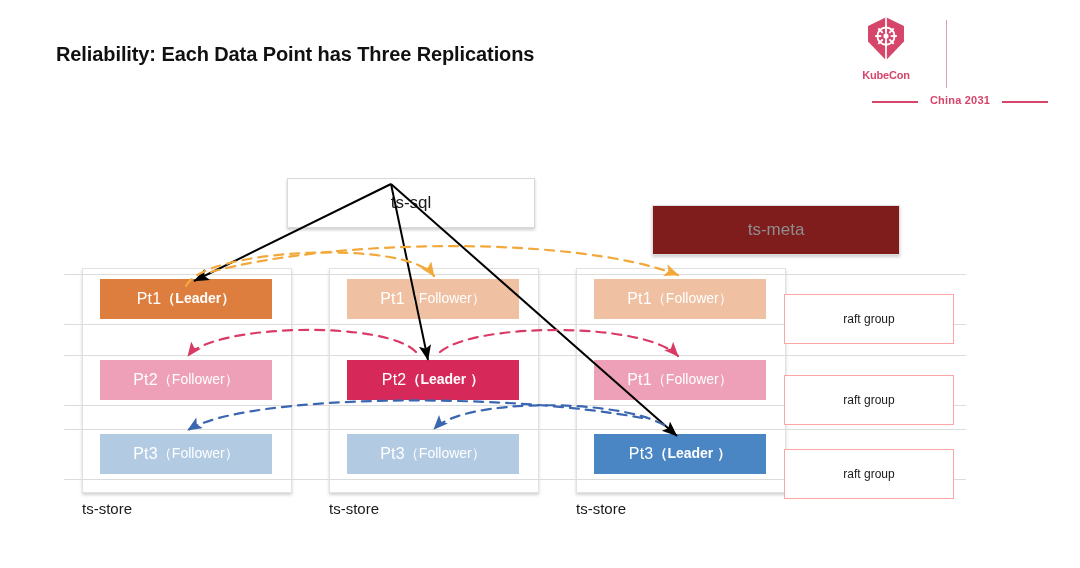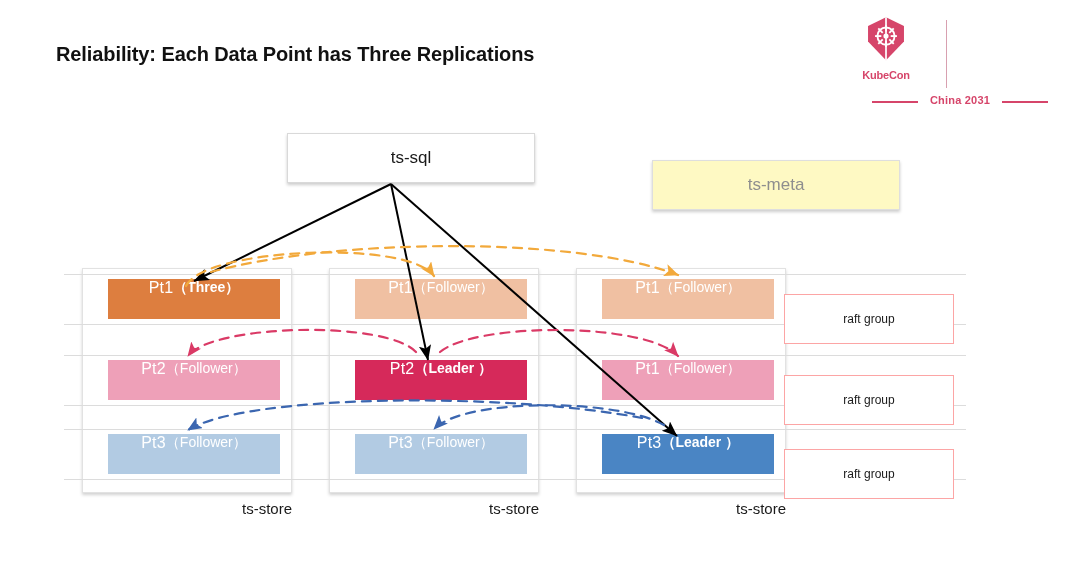--- a/index.html
+++ b/index.html
@@ -39,63 +39,64 @@
     position:absolute;left:0;top:0;width:252px;text-align:center;
     font-size:11px;font-weight:bold;color:#d6456a;letter-spacing:0.2px;
   }
 
   
   .topbox{
     position:absolute;box-sizing:border-box;
     display:flex;align-items:center;justify-content:center;
     font-size:17px;
     box-shadow:0 2px 3px rgba(0,0,0,0.20);
+    margin-top:45px;
   }
   #ts-sql-box{
     left:271px;top:133px;width:248px;height:50px;
     background:#ffffff;border:1px solid #d9d9d9;color:#1a1a1a;
   }
   #ts-meta-box{
     left:636px;top:160px;width:248px;height:50px;
-    background:#fef9c3;border:1px solid #dedede;color:#8e8e8e;
+    background:#7f1d1d;border:1px solid #dedede;color:#8e8e8e;
   }
 
   
   .store-col{
     position:absolute;top:268px;width:210px;height:225px;
     background:#ffffff;border:1px solid #e2e2e2;box-sizing:border-box;
     box-shadow:0 2px 3px rgba(0,0,0,0.18);
   }
   #store-col-1{left:66px;}
   #store-col-2{left:313px;}
   #store-col-3{left:560px;}
   .store-label{
-    position:absolute;top:500px;width:210px;text-align:right;
+    position:absolute;top:500px;width:210px;text-align:left;
     font-size:15px;color:#1a1a1a;
   }
   #store-label-1{left:66px;}
   #store-label-2{left:313px;}
   #store-label-3{left:560px;}
 
   
   .rowline{position:absolute;left:48px;width:902px;height:1px;background:#dcdcdc;}
 
   
   .raft-cell{
     position:absolute;left:768px;width:170px;height:50px;
     background:#ffffff;border:1px solid #fca5a5;box-sizing:border-box;
     display:flex;align-items:center;justify-content:center;
     font-size:12px;color:#1a1a1a;margin-top:20px;
   }
 
   
   .chip{
     position:absolute;width:172px;height:40px;
-    display:flex;align-items:flex-start;justify-content:center;
-    color:#ffffff;font-size:16px;white-space:nowrap;margin-left:8px;
+    display:flex;align-items:center;justify-content:center;
+    color:#ffffff;font-size:16px;white-space:nowrap;
   }
   .chip .pt{letter-spacing:0.2px;}
   .chip .role{font-size:14px;}
   .chip.leader .role{font-weight:bold;}
 
   
   #edge-layer{position:absolute;left:0;top:0;width:1080px;height:568px;pointer-events:none;}
 </style>
 </head>
 <body>
@@ -150,21 +151,21 @@
 
   <div class="rowline" style="top:274px"></div>
   <div class="rowline" style="top:324px"></div>
   <div class="rowline" style="top:355px"></div>
   <div class="rowline" style="top:405px"></div>
   <div class="rowline" style="top:429px"></div>
   <div class="rowline" style="top:479px"></div>
 
   <div class="chip leader" id="chip-r1c1" style="left: 84px; top: 279px; background: rgb(221, 126, 63);">
     <span class="pt">Pt1</span>
-    <span class="role">（Three）</span>
+    <span class="role">（Leader）</span>
   </div>
   <div class="chip" id="chip-r1c2" style="left: 331px; top: 279px; background: rgb(240, 192, 162);">
     <span class="pt">Pt1</span>
     <span class="role">（Follower）</span>
   </div>
   <div class="chip" id="chip-r1c3" style="left: 578px; top: 279px; background: rgb(240, 192, 162);">
     <span class="pt">Pt1</span>
     <span class="role">（Follower）</span>
   </div>
 

